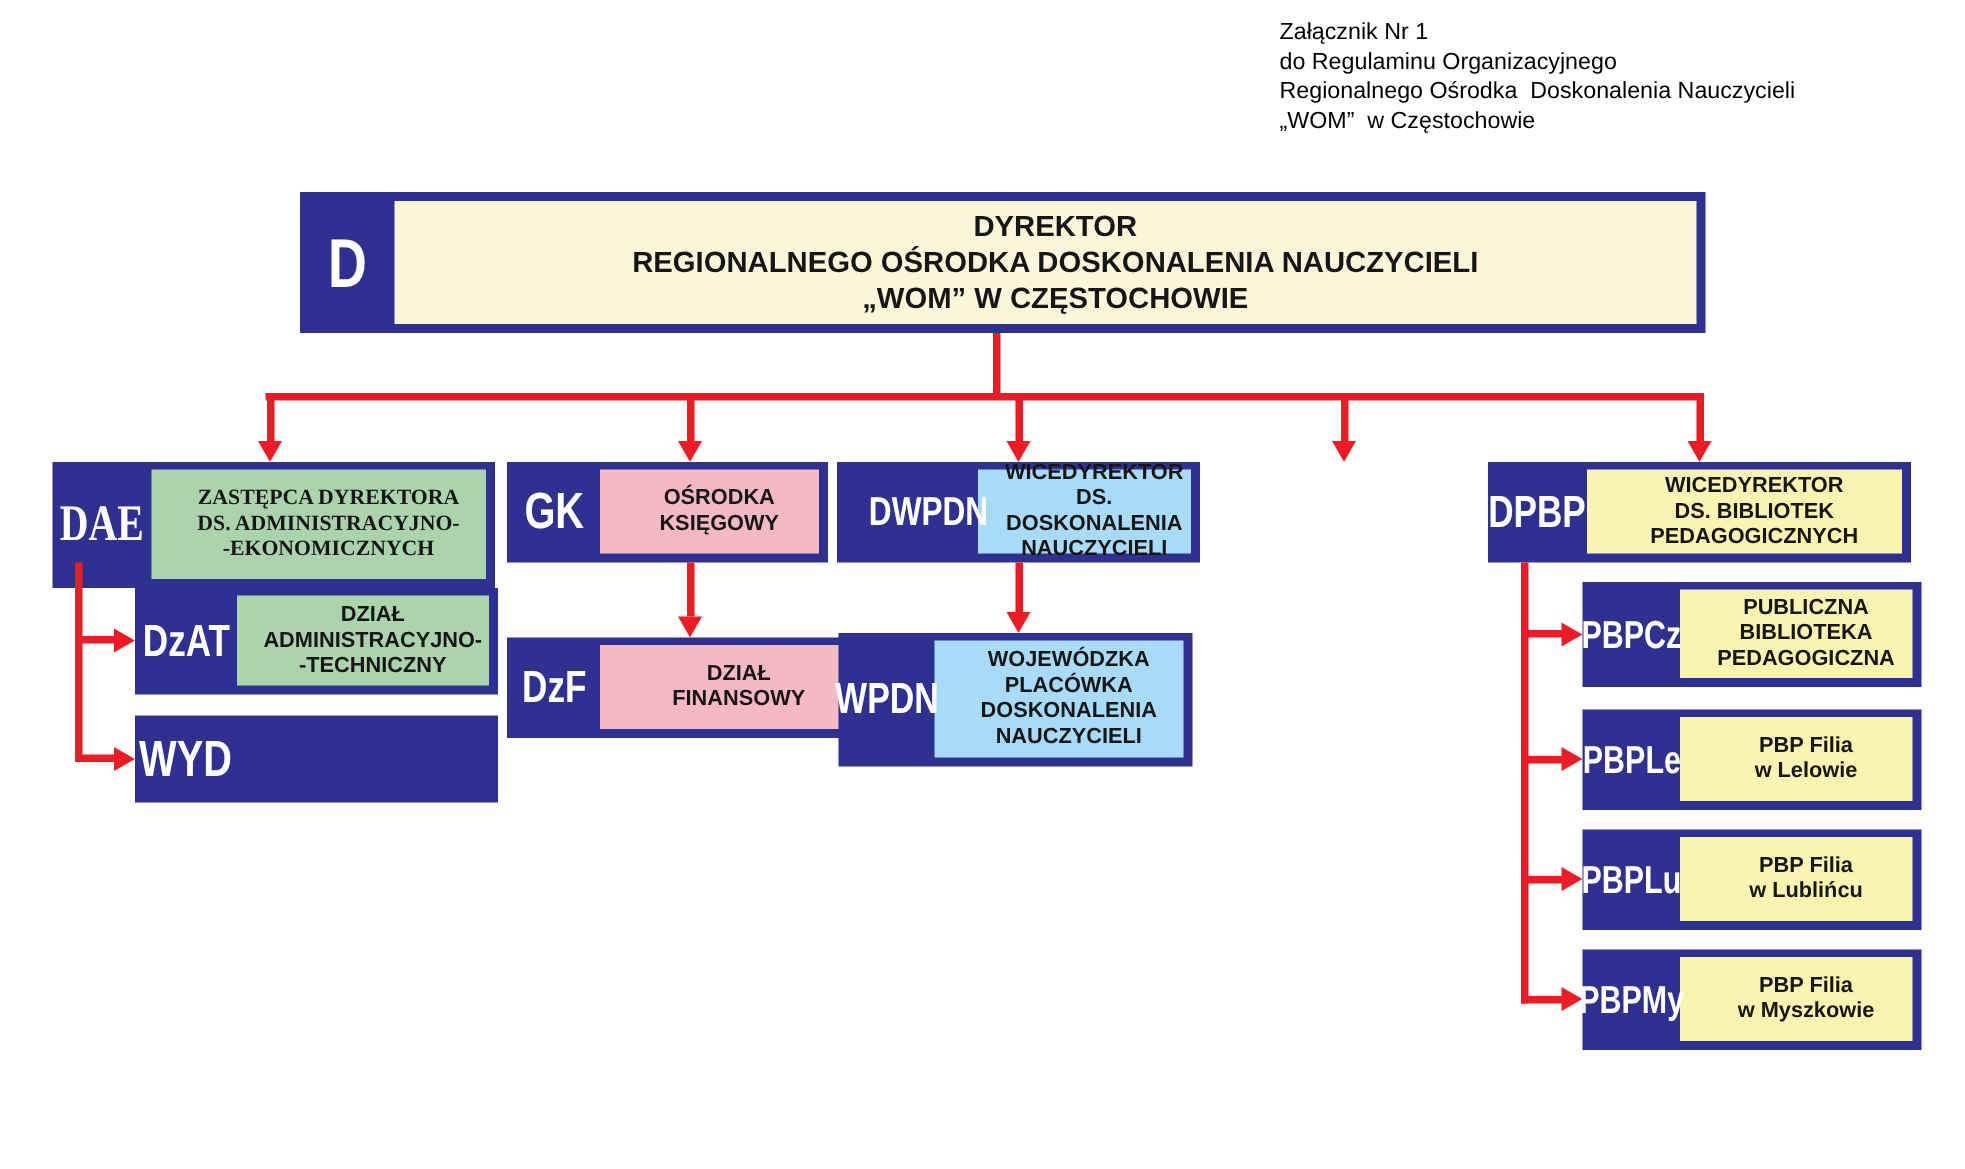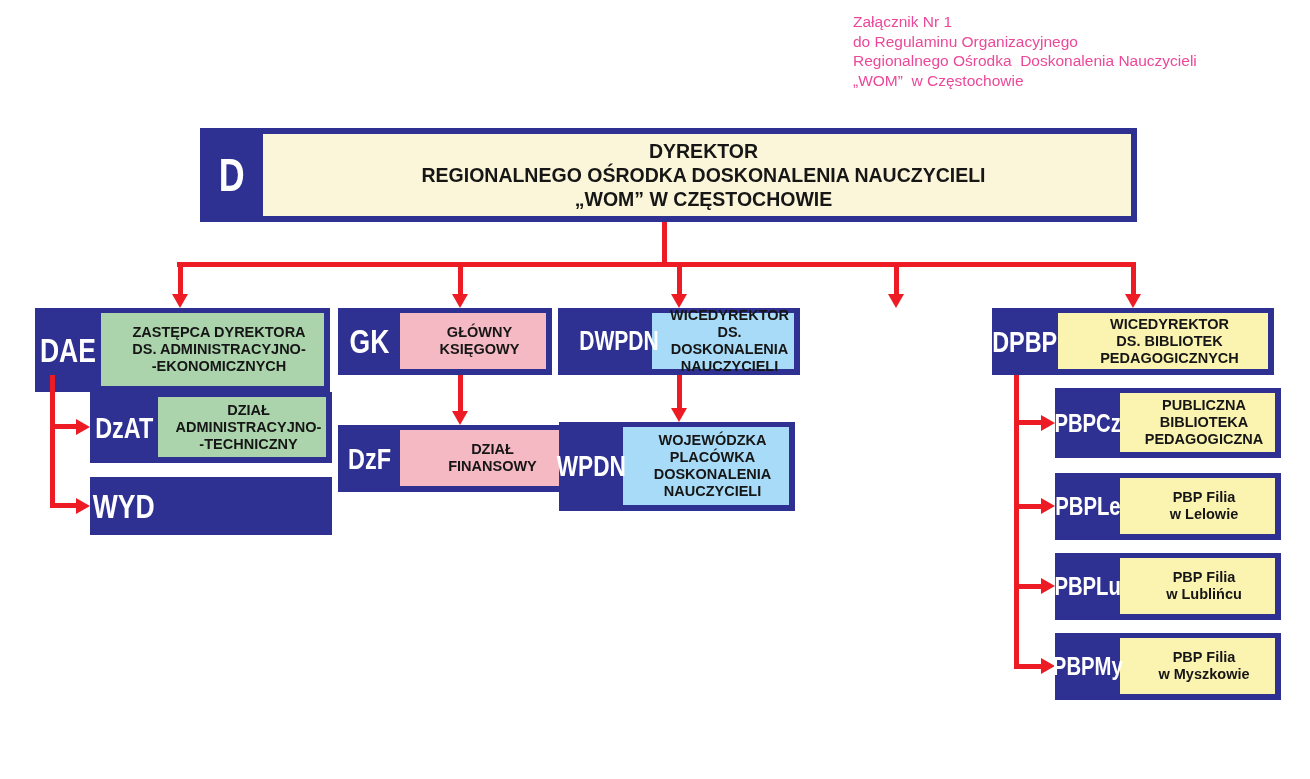--- a/index.html
+++ b/index.html
@@ -2,21 +2,21 @@
 <html><head>
 <meta charset="utf-8">
 <style>
   html,body{margin:0;padding:0;background:#ffffff;}
   .canvas{
     position:relative;width:1310px;height:779px;background:#ffffff;
     font-family:"Liberation Sans",sans-serif;overflow:hidden;
   }
   .note{
     position:absolute;left:853px;top:12px;
-    font-size:15.5px;line-height:19.5px;color:#ec4899;
+    font-size:15.5px;line-height:19.5px;color:#000000;
     white-space:pre-wrap;font-weight:normal;
   }
   .node{
     position:absolute;background:#2E3192;display:flex;align-items:stretch;
     box-sizing:border-box;
   }
   .abbr{
     flex:0 0 auto;display:flex;align-items:center;justify-content:center;
     color:#ffffff;font-weight:bold;
   }
@@ -76,34 +76,34 @@
 
   <div class="cline" style="left:677px;top:262px;width:5px;height:32px;"></div>
   <div class="ah-down" style="left:671px;top:294px;"></div>
 
   <div class="cline" style="left:894px;top:262px;width:5px;height:32px;"></div>
   <div class="ah-down" style="left:888px;top:294px;"></div>
 
   <div class="cline" style="left:1131px;top:262px;width:5px;height:32px;"></div>
   <div class="ah-down" style="left:1125px;top:294px;"></div>
 
-  <div class="node" style="left:35px;top:308px;width:295px;height:84px;">
+  <div class="node" style="left:35px;top:308px;width:295px;height:84px;font-family:Liberation Serif, serif;">
     <div class="abbr" style="width:66px;font-size:34px;">
       <span class="abbr-t">DAE</span>
     </div>
     <div class="panel fill-green">ZASTĘPCA DYREKTORA
 DS. ADMINISTRACYJNO-
 -EKONOMICZNYCH</div>
   </div>
 
   <div class="node" style="left:338px;top:308px;width:214px;height:67px;">
     <div class="abbr" style="width:62px;font-size:34px;">
       <span class="abbr-t">GK</span>
     </div>
-    <div class="panel fill-pink">GŁÓWNY
+    <div class="panel fill-pink">OŚRODKA
 KSIĘGOWY</div>
   </div>
 
   <div class="node" style="left:558px;top:308px;width:242px;height:67px;">
     <div class="abbr" style="width:67px;font-size:27px;padding-left:27px;">
       <span class="abbr-t">DWPDN</span>
     </div>
     <div class="panel fill-blue">WICEDYREKTOR
 DS. DOSKONALENIA
 NAUCZYCIELI</div>

